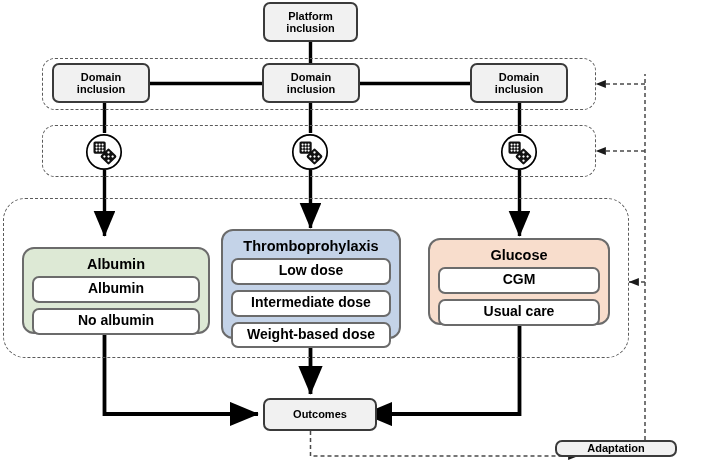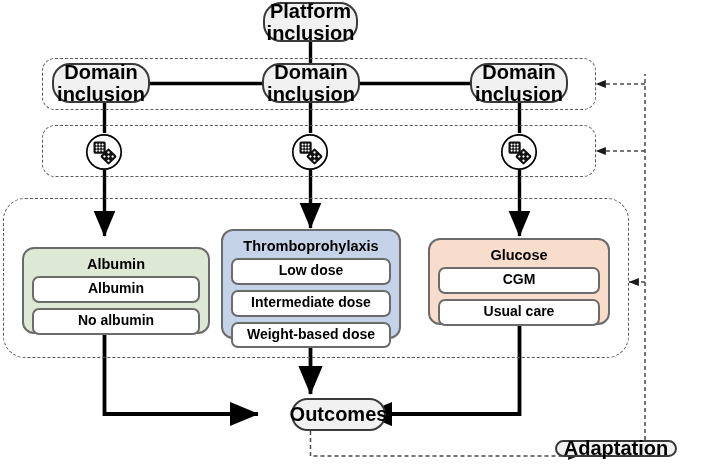--- a/index.html
+++ b/index.html
@@ -6,22 +6,22 @@
   body{width:709px;height:475px;position:relative;overflow:hidden;
        font-family:"Liberation Sans", sans-serif;}
   #stage{position:relative;width:709px;height:475px;}
   svg#wires{position:absolute;left:0;top:0;width:709px;height:475px;}
 
   .node{position:absolute;box-sizing:border-box;display:flex;
         align-items:center;justify-content:center;text-align:center;
         font-weight:bold;color:#000;line-height:1.12;}
 
   
-  .greybox{background:#f1f1f1;border:2px solid #3a3a3a;border-radius:18px;
-           font-size:20px;}
+  .greybox{background:#f1f1f1;border:2px solid #3a3a3a;border-radius:7px;
+           font-size:11px;}
 
   
   .panel{border:2px solid #6b6b6b;border-radius:12px;
          display:block;padding:4px 8px 7px 8px;}
   .panel .ptitle{font-size:14.5px;font-weight:bold;text-align:center;
                  padding:3px 0 4px 0;}
   .arm{background:#ffffff;border:2px solid #6b6b6b;border-radius:7px;
        font-size:14px;font-weight:bold;text-align:center;
        padding:3px 0 4px 0;margin-bottom:5px;}
   .arm:last-child{margin-bottom:12px;}
@@ -191,21 +191,21 @@
     <div class="arm">Intermediate dose</div>
     <div class="arm">Weight-based dose</div>
   </div>
 
   <div class="node panel p-glu" style="left:428px;top:238px;width:182px;height:87px;">
     <div class="ptitle">Glucose</div>
     <div class="arm">CGM</div>
     <div class="arm">Usual care</div>
   </div>
 
-  <div class="node greybox" style="left:263px;top:398px;width:95px;height:33px;margin-left:28px;">
+  <div class="node greybox" style="left:263px;top:398px;width:114px;height:33px;">
     <span>Outcomes</span>
   </div>
 
   <div class="node greybox" style="left:555px;top:440px;width:122px;height:17px;">
     <span>Adaptation</span>
   </div>
 
 </div>
 
 </body></html>

